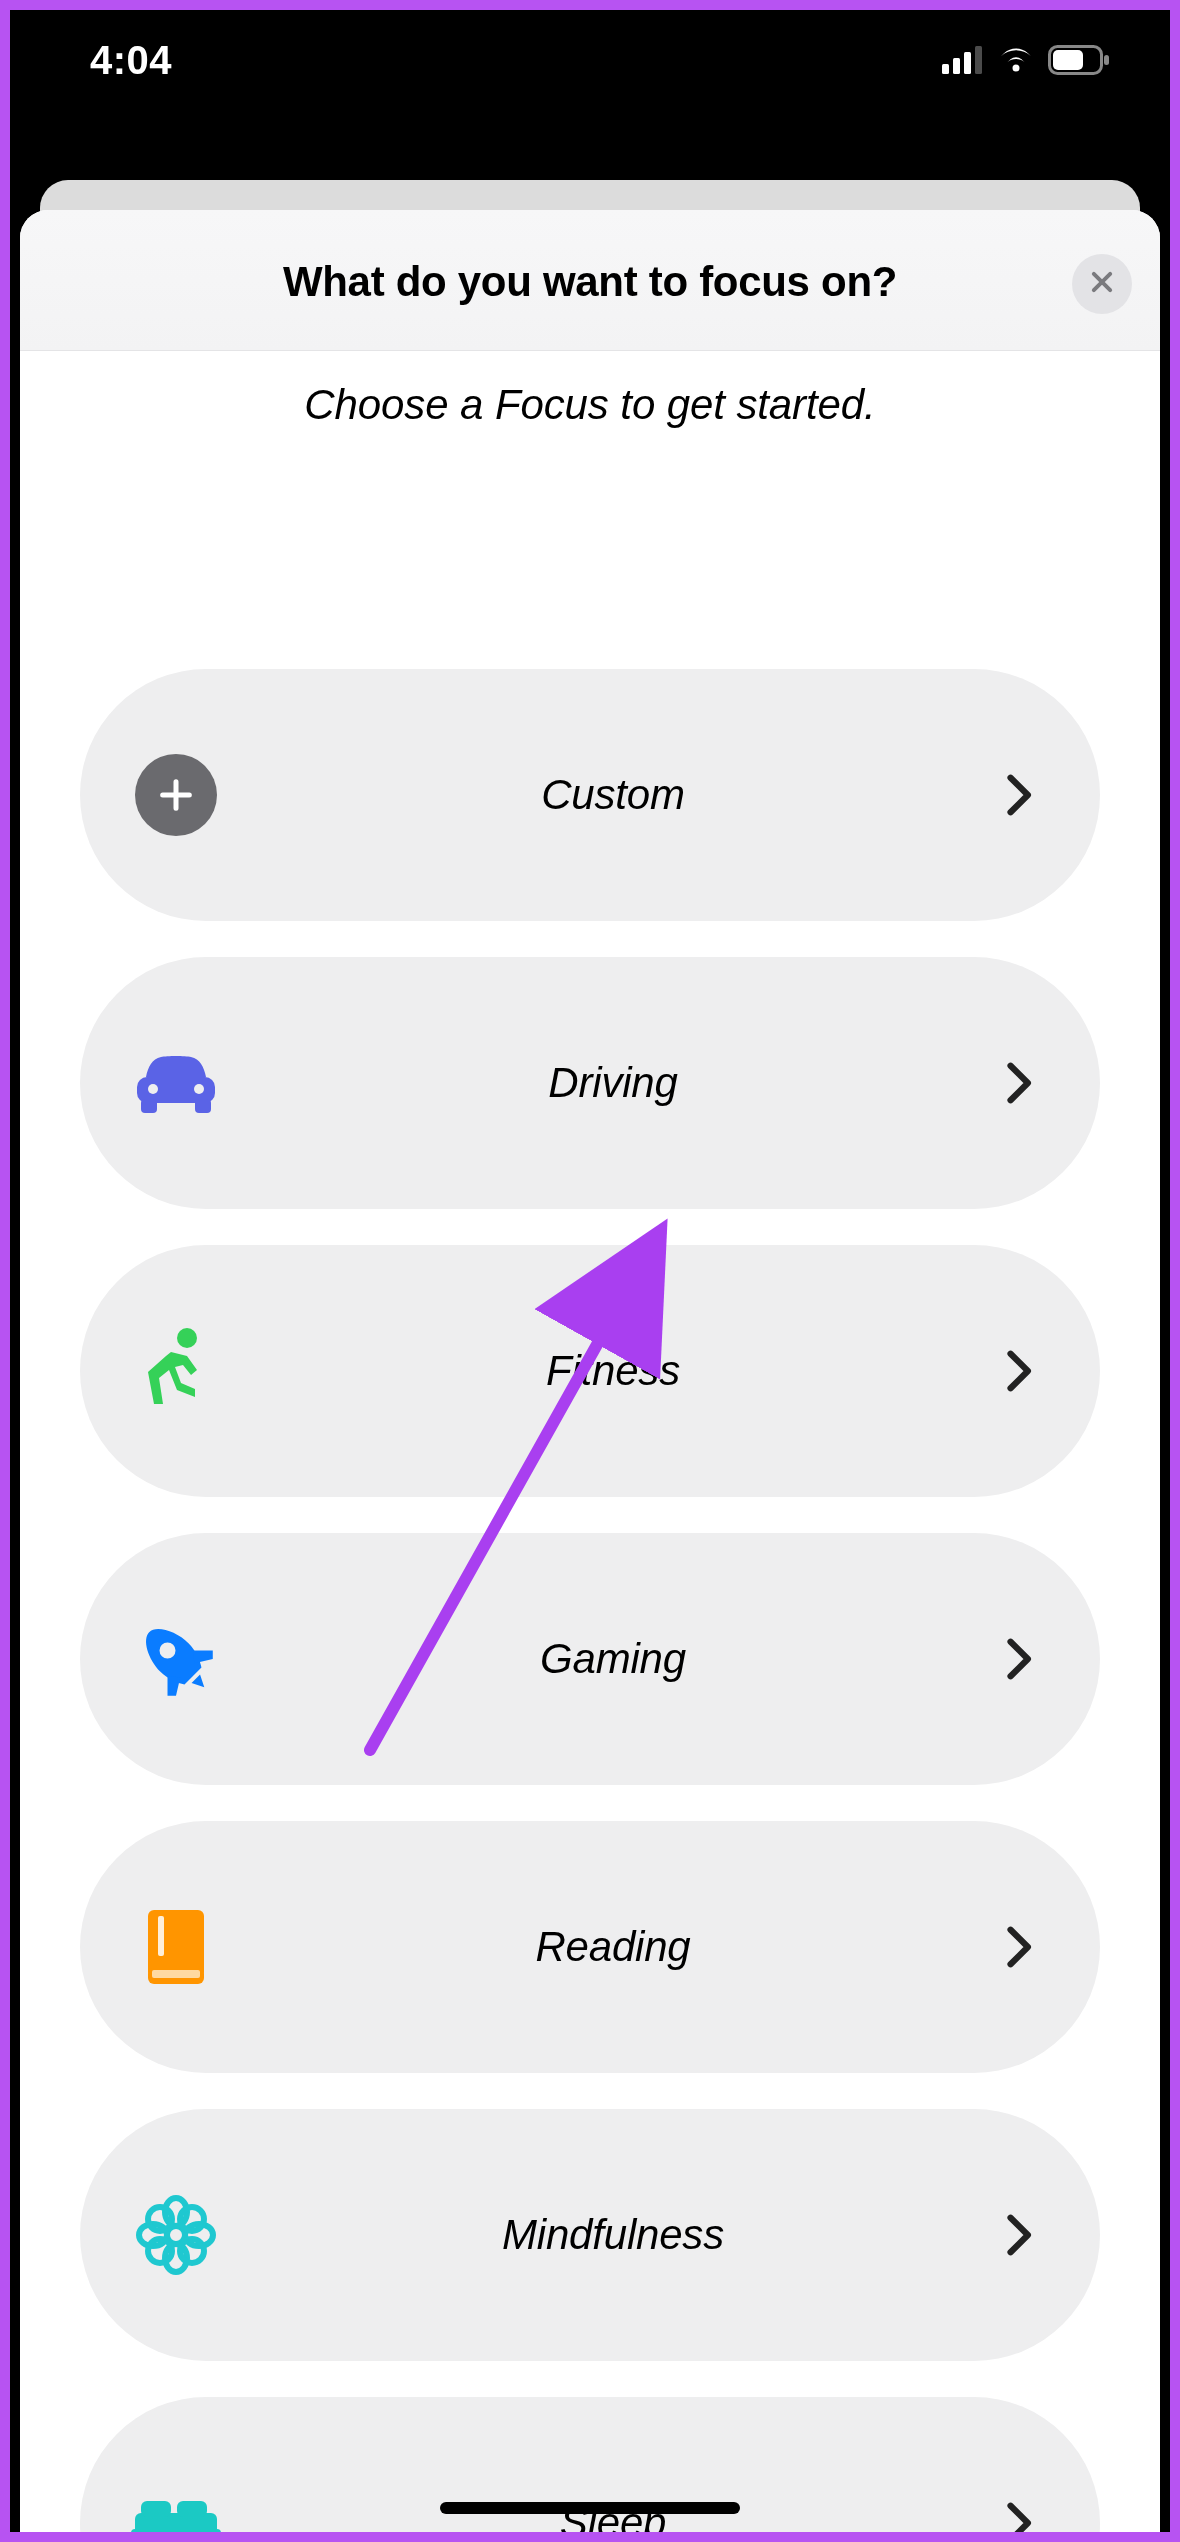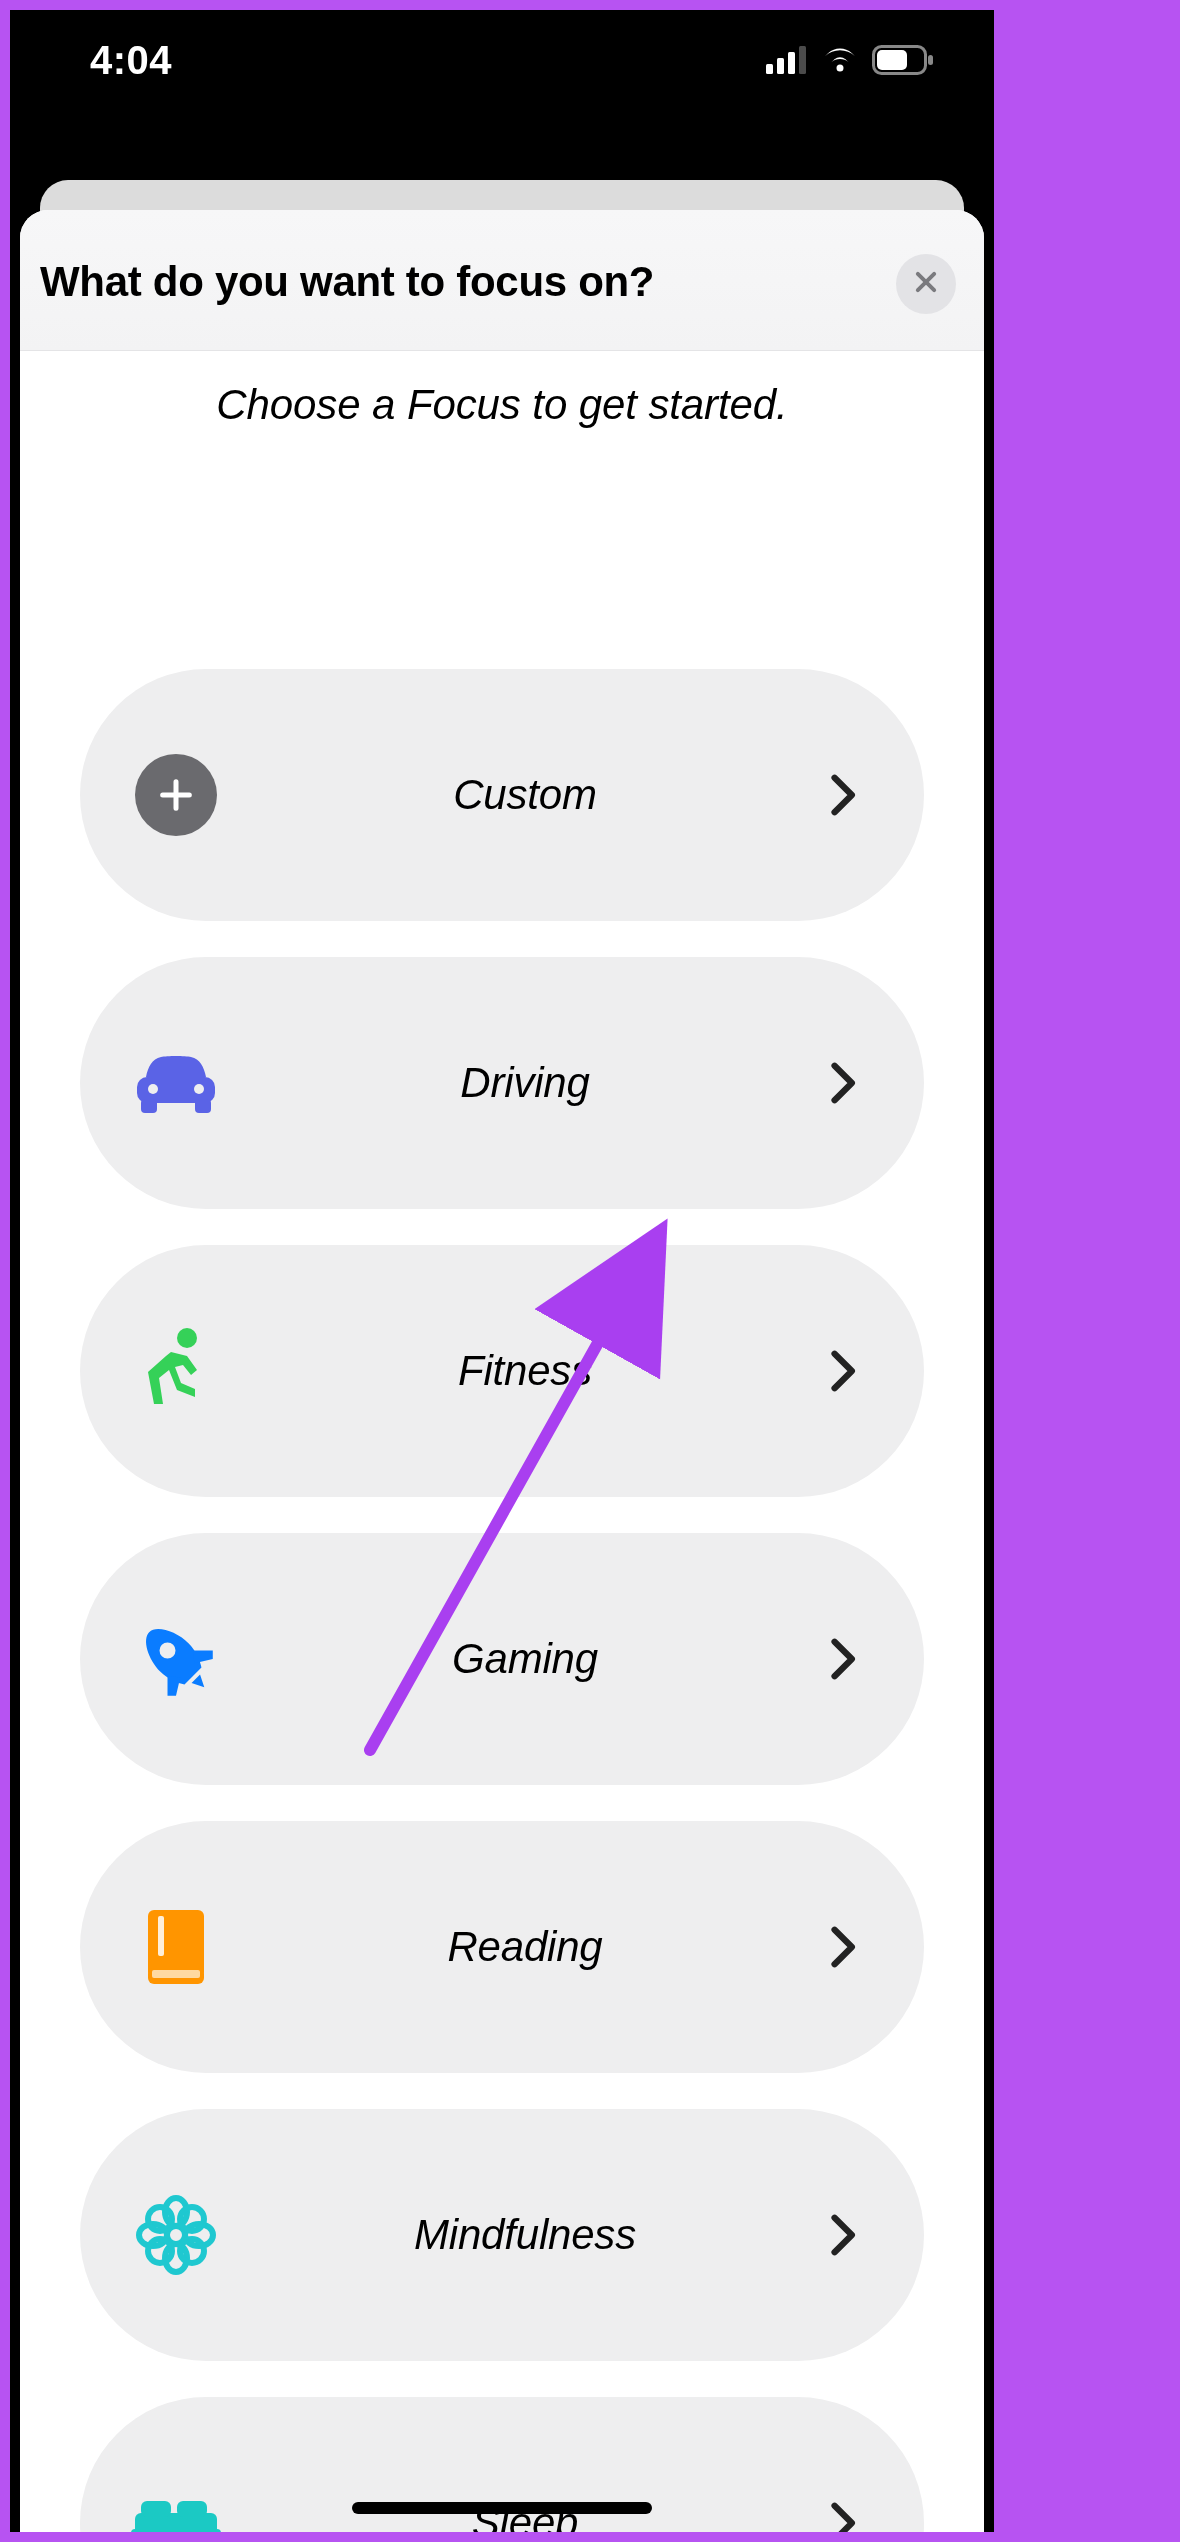--- a/index.html
+++ b/index.html
@@ -4,21 +4,21 @@
 <style>
   * { box-sizing: border-box; margin: 0; padding: 0; }
   html, body { width: 1180px; height: 2542px; }
   body {
     font-family: -apple-system, "SF Pro Text", "Helvetica Neue", Arial, sans-serif;
     background: #b753f2;
     padding: 10px;
     position: relative;
   }
   .device {
-    width: 984px;
+    width: 1160px;
     height: 2522px;
     background: #000;
     border-radius: 0;
     overflow: hidden;
     position: relative;
   }
   
   .status-bar {
     height: 100px;
     display: flex;
@@ -47,21 +47,21 @@
     border-radius: 28px 28px 0 0;
     overflow: hidden;
     display: flex;
     flex-direction: column;
   }
   .sheet-header {
     position: relative;
     background: linear-gradient(#f7f7f8,#f3f3f4);
     border-bottom: 1px solid #e4e4e6;
     padding: 48px 20px 44px;
-    text-align: left;
+    text-align: center;
   }
   .sheet-title {
     font-size: 42px;
     font-weight: 700;
     color: #000;
     letter-spacing: -0.3px;
   }
   .close-btn {
     position: absolute;
     right: 28px; top: 44px;

